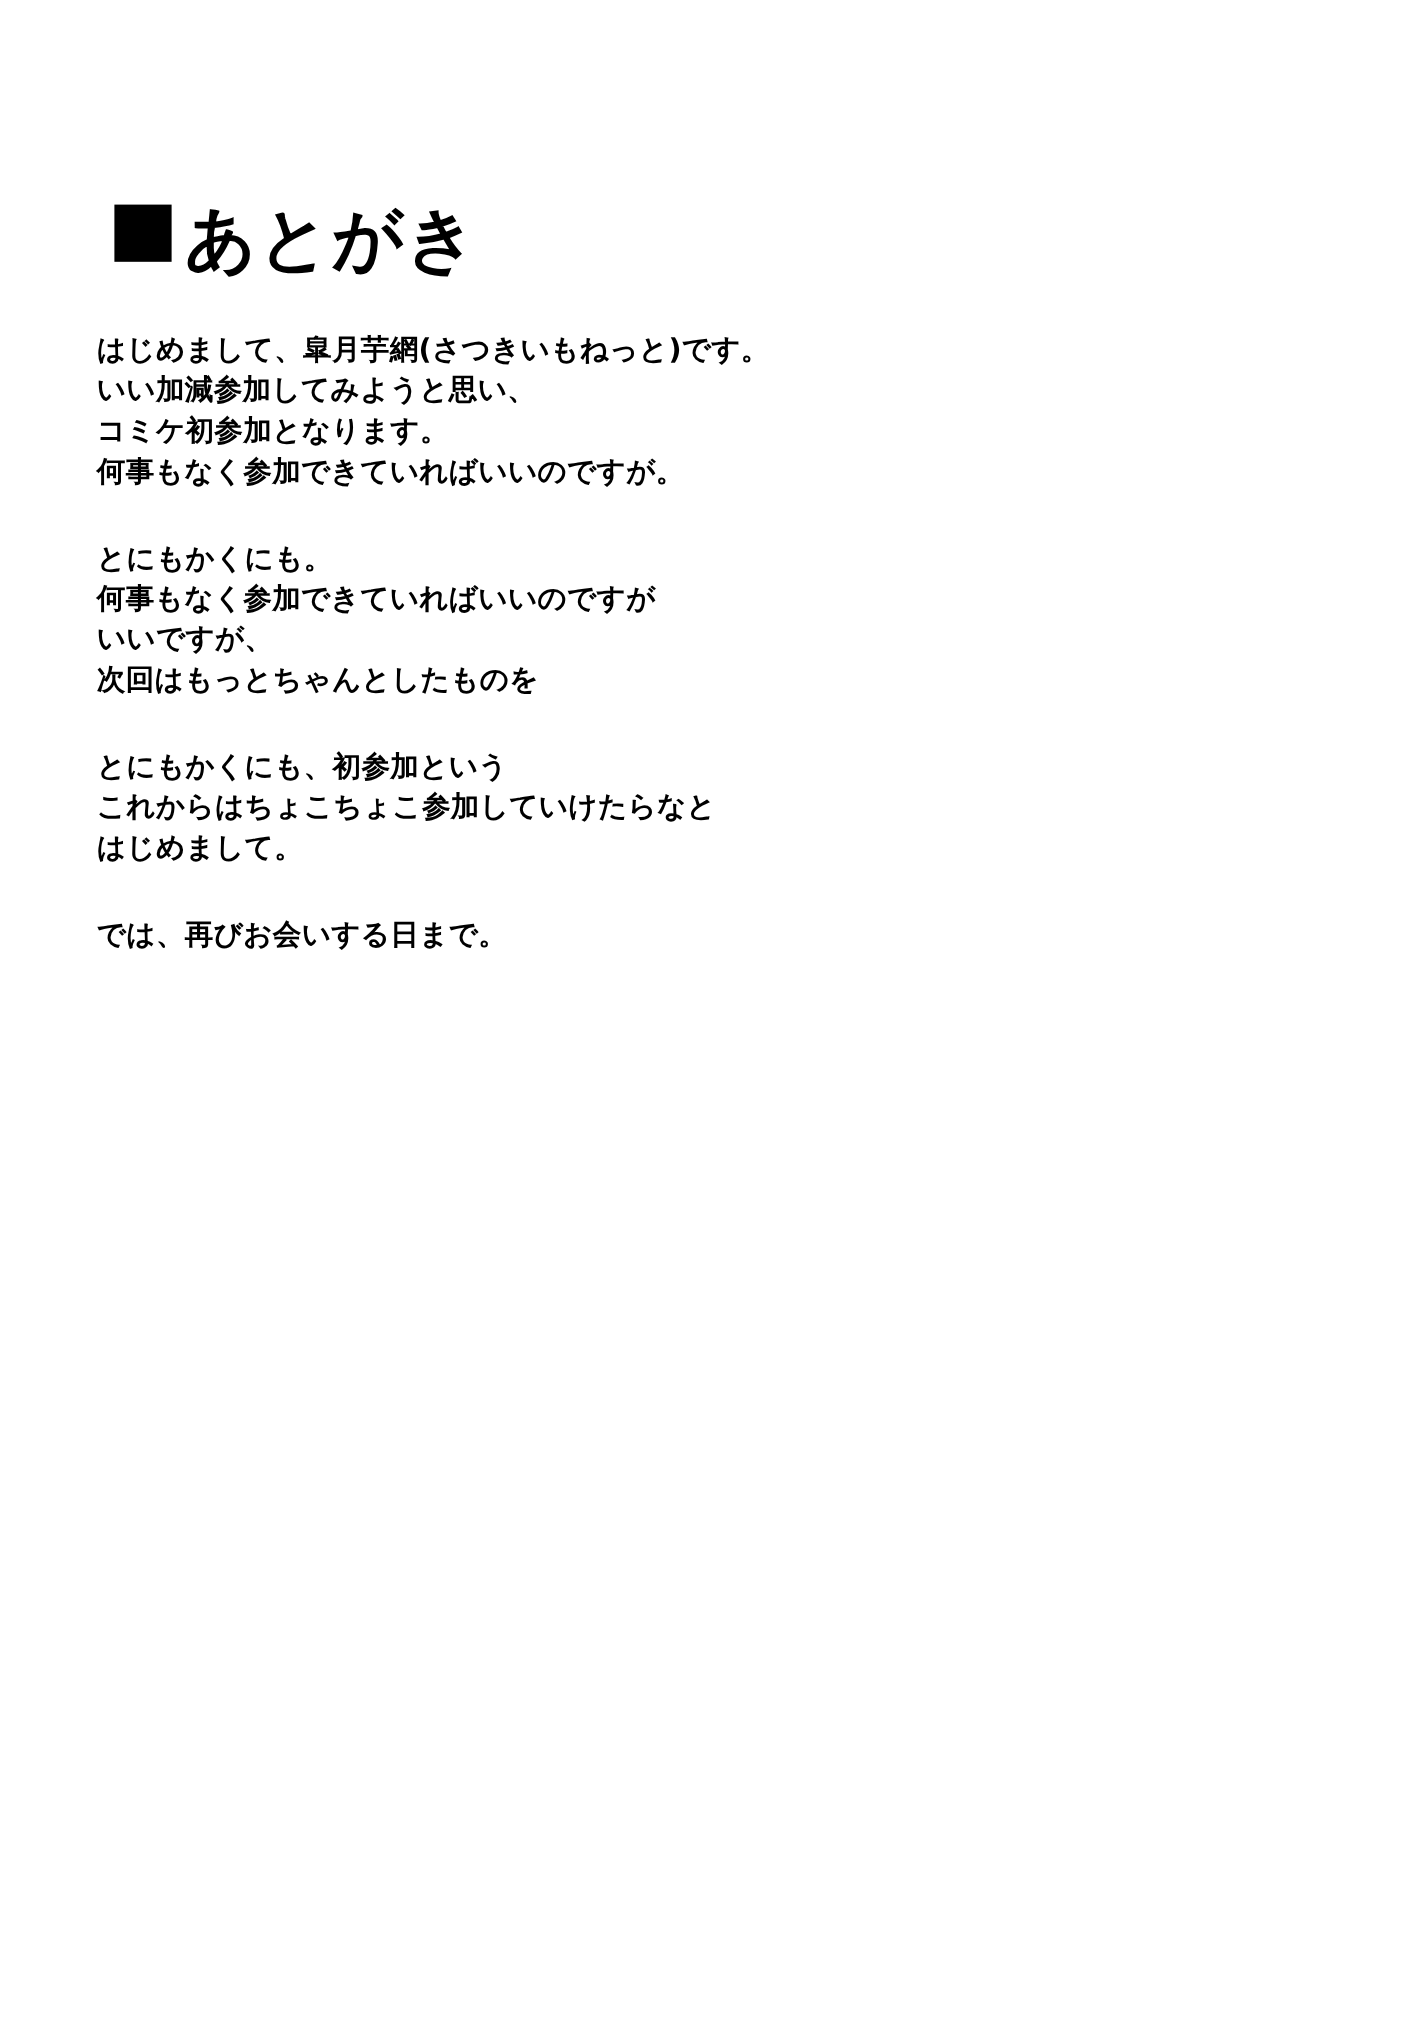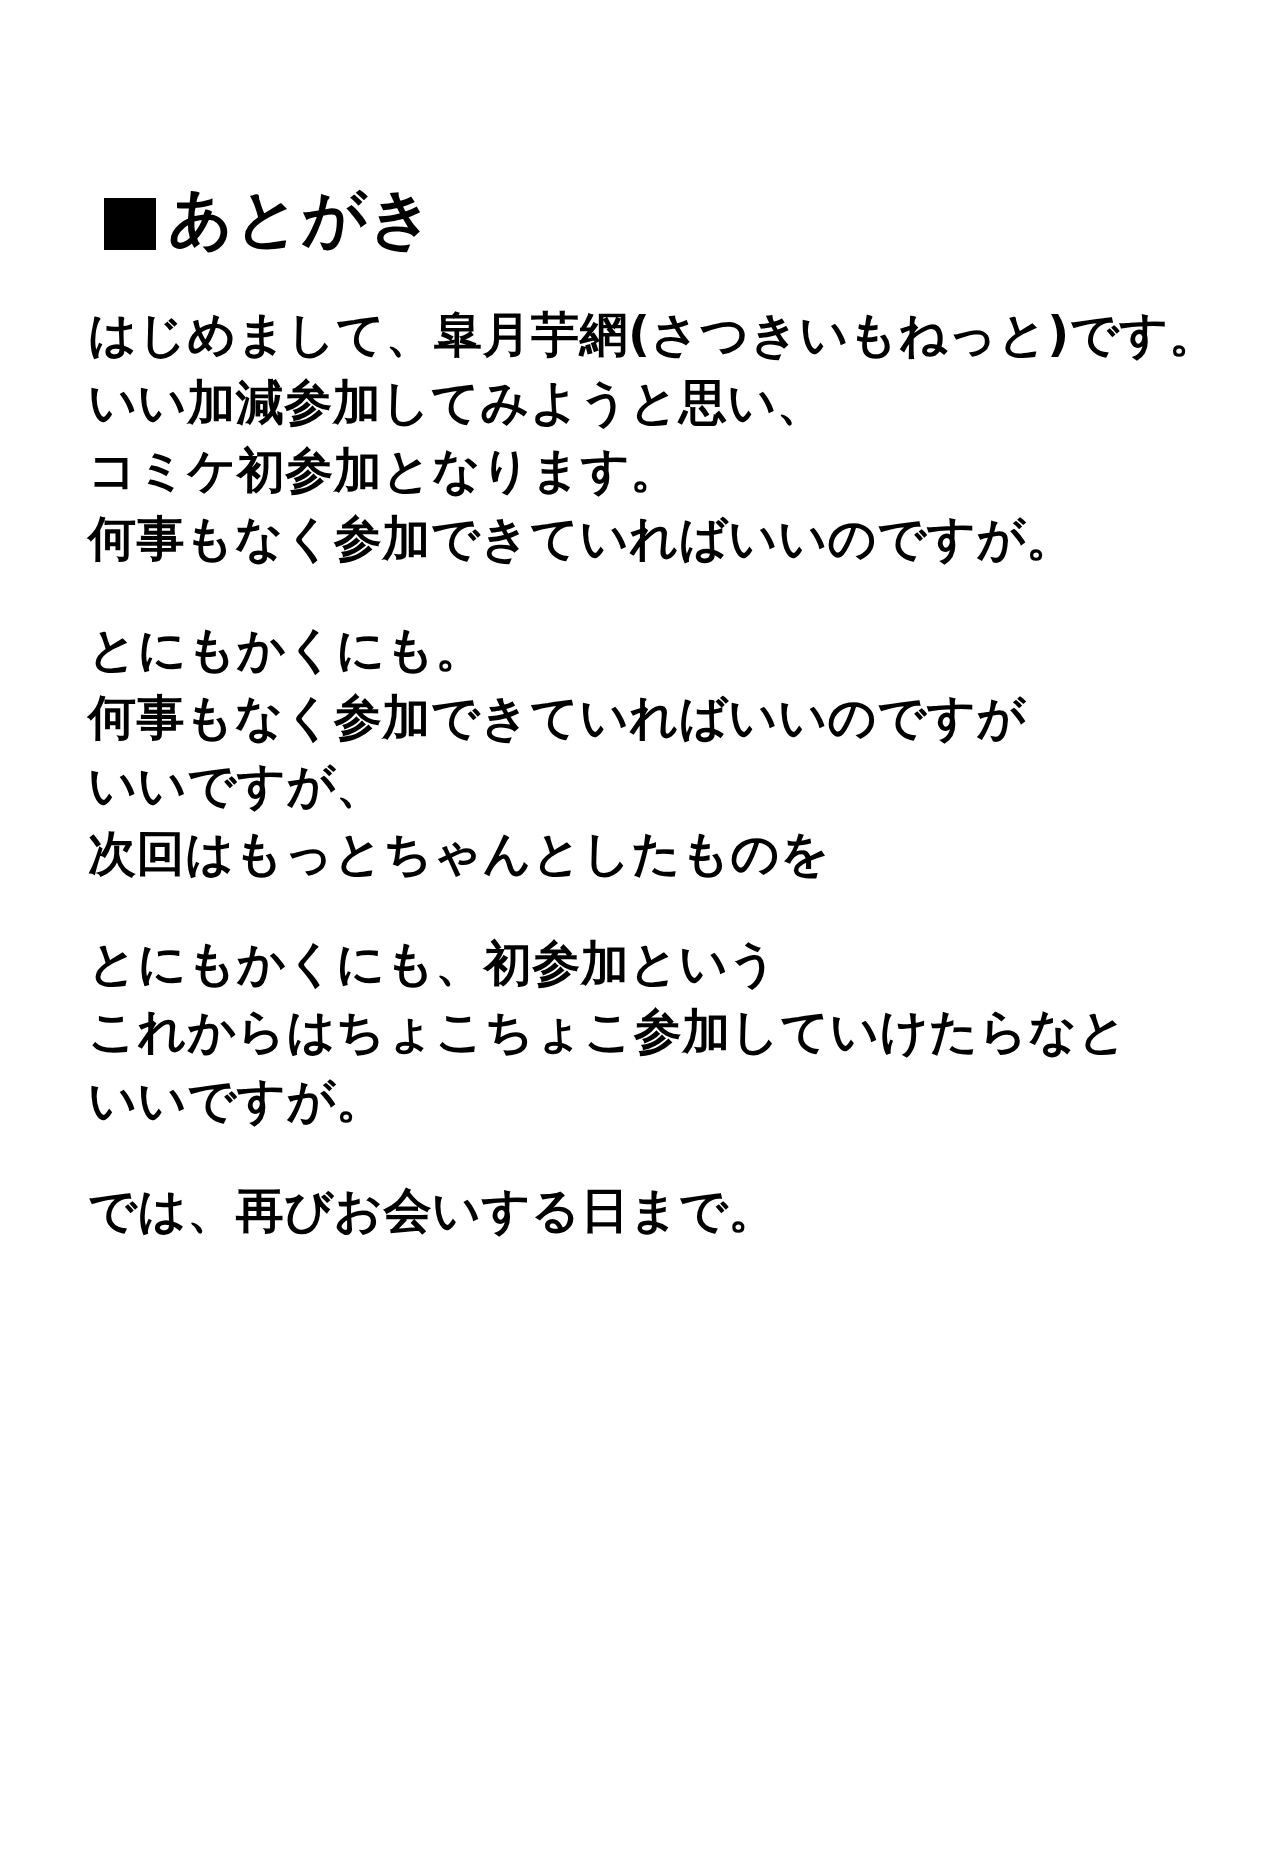--- a/index.html
+++ b/index.html
@@ -23,21 +23,21 @@
     width: 1280px;
     height: 1854px;
     background: #ffffff;
   }
 
   .afterword-title {
     position: absolute;
     left: 104px;
     top: 186px;
     display: flex;
-    align-items: flex-end;
+    align-items: flex-start;
     gap: 12px;
   }
 
   .square-bullet {
     width: 52px;
     height: 52px;
     background: #000000;
     display: inline-block;
   }
 
@@ -57,21 +57,21 @@
   }
 
   .para {
     margin: 0 0 42px 0;
   }
   .para:last-child {
     margin-bottom: 12px;
   }
 
   .line {
-    font-size: 48px;
+    font-size: 26px;
     line-height: 1.42;
     font-weight: 700;
     letter-spacing: 0.01em;
     white-space: nowrap;
   }
 </style>
 </head>
 <body>
 
 <div class="page">
@@ -93,21 +93,21 @@
     <div class="para">
       <div class="line">とにもかくにも。</div>
       <div class="line">何事もなく参加できていればいいのですが</div>
       <div class="line">いいですが、</div>
       <div class="line">次回はもっとちゃんとしたものを</div>
     </div>
 
     <div class="para">
       <div class="line">とにもかくにも、初参加という</div>
       <div class="line">これからはちょこちょこ参加していけたらなと</div>
-      <div class="line">いいですが。</div>
+      <div class="line">はじめまして。</div>
     </div>
 
     <div class="para">
       <div class="line">では、再びお会いする日まで。</div>
     </div>
 
   </div>
 
 </div>
 

